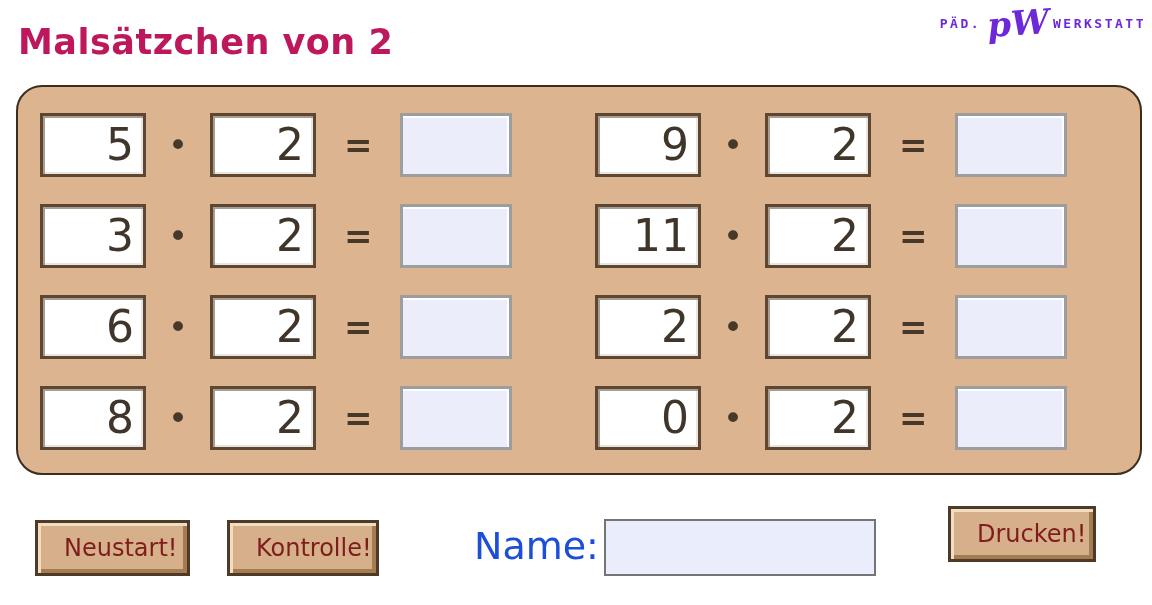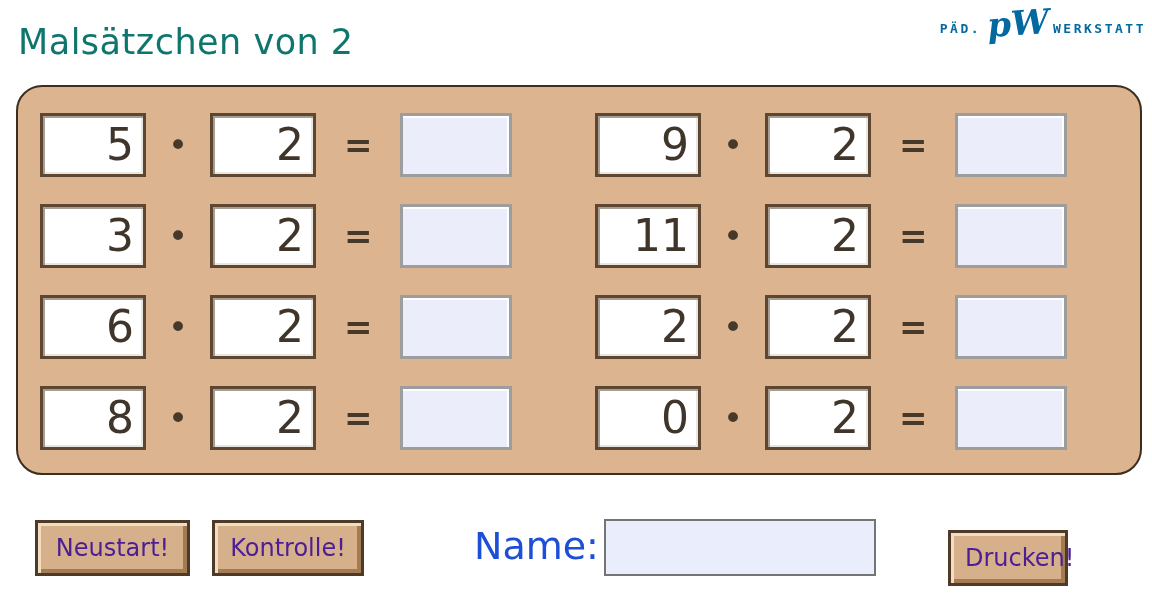--- a/index.html
+++ b/index.html
@@ -12,33 +12,32 @@
     height: 605px;
     background: #ffffff;
     overflow: hidden;
   }
 
   .page-title {
     position: absolute;
     left: 18px;
     top: 22px;
     font-size: 35px;
-    font-weight: 400;
-    color: #0f766e;
+    font-weight: 700;
+    color: #be185d;
     letter-spacing: 0.5px;
   }
 
   
   .logo {
     position: absolute;
     right: 6px;
     top: 6px;
     display: flex;
-    align-items: center;
-    color: #0369a1;
+    color: #6d28d9;
     white-space: nowrap;
   }
   .logo .logo-prefix,
   .logo .logo-suffix {
     font-size: 13px;
     font-weight: 700;
     letter-spacing: 2.5px;
     font-family: "DejaVu Sans Mono", "Liberation Mono", monospace;
     margin-top: 10px;
   }
@@ -114,29 +113,29 @@
     outline: none;
   }
 
   
   .btn {
     position: absolute;
     height: 56px;
     background: #d6b08a;
     border: 3px solid #4e3a27;
     box-shadow: inset 3px 3px 0 #f1ddc2, inset -4px -4px 0 #a37c54;
-    color: #4c1d95;
+    color: #7f1d1d;
     font-family: "DejaVu Sans", "Liberation Sans", sans-serif;
     font-size: 24px;
     cursor: pointer;
-    padding: 0 14px;
+    padding: 0 26px;
   }
   .btn-restart { left: 35px;  top: 520px; width: 155px; }
-  .btn-check   { left: 212px; top: 520px; width: 152px; }
-  .btn-print   { left: 948px; top: 530px; width: 120px; }
+  .btn-check   { left: 227px; top: 520px; width: 152px; }
+  .btn-print   { left: 948px; top: 506px; width: 148px; }
 
   .name-label {
     position: absolute;
     left: 474px;
     top: 524px;
     font-size: 38px;
     color: #1d4ed8;
   }
   .name-input {
     position: absolute;

